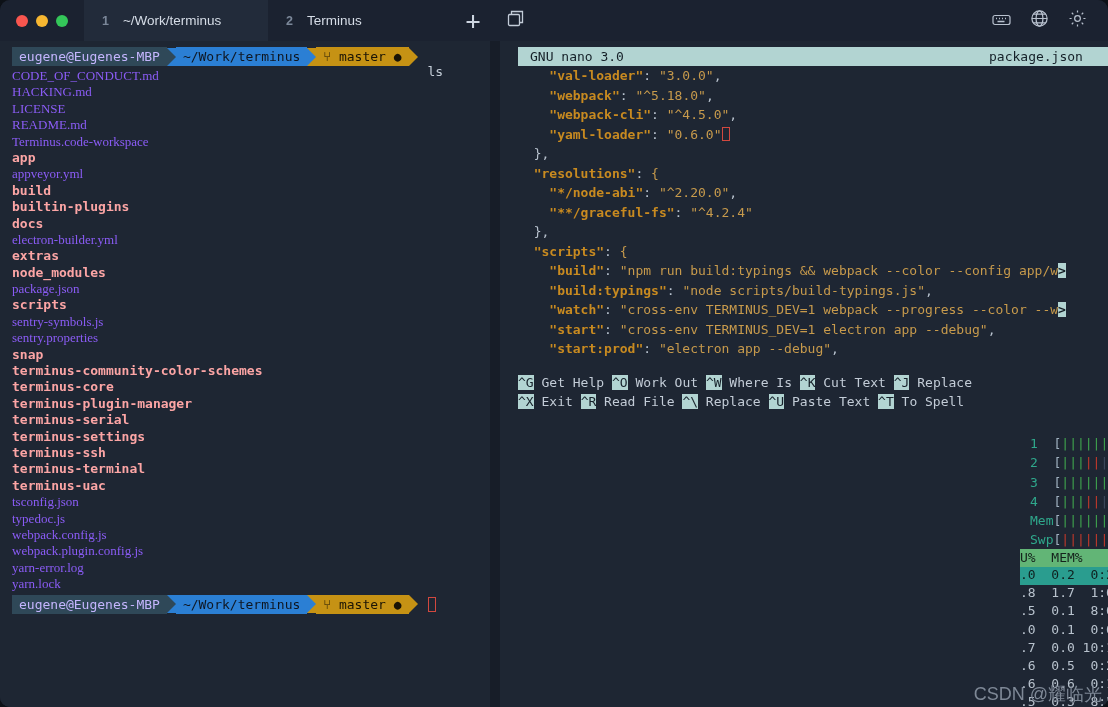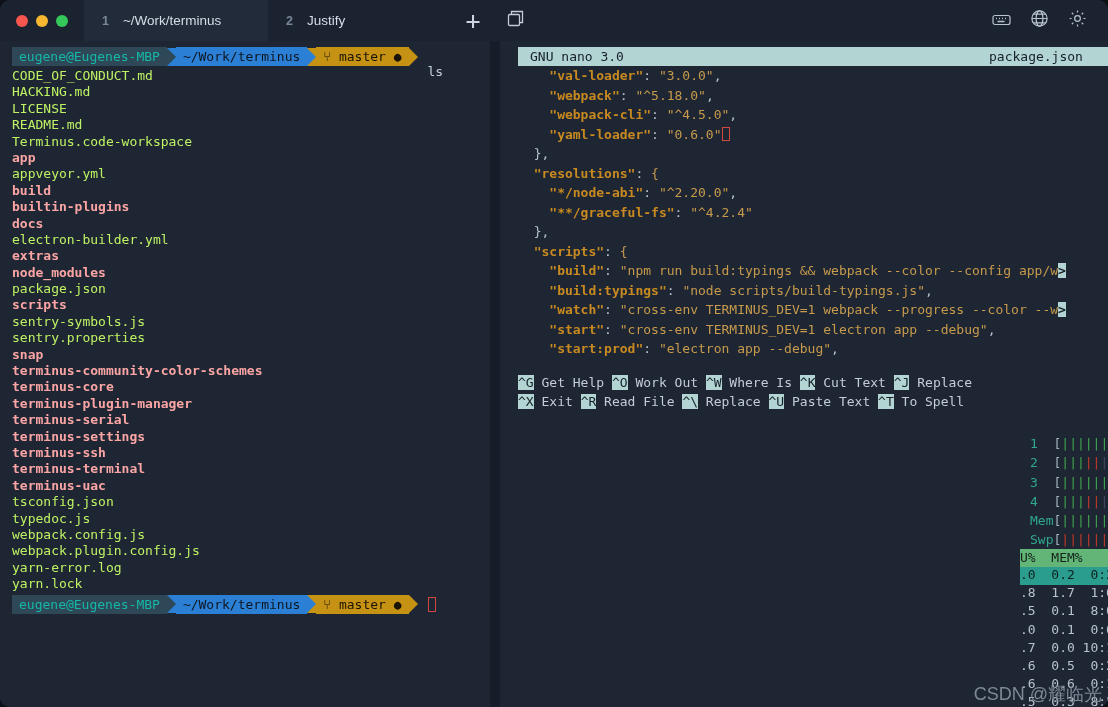--- a/index.html
+++ b/index.html
@@ -84,37 +84,37 @@
     font-family: "DejaVu Sans Mono", monospace;
     font-size: 13px;
     line-height: 16.4px;
     white-space: pre;
   }
 
   
   .prompt { display: flex; align-items: center; height: 19px; font-size: 13px;
             font-family: "DejaVu Sans Mono", monospace; }
   .seg { display: flex; align-items: center; height: 19px; padding: 0 7px; }
-  .seg.user { background: #2f4858; color: #14b8a6; }
+  .seg.user { background: #2f4858; color: #c4b5fd; }
   .seg.path { background: #2b7fd4; color: #0f1620; }
   .seg.git  { background: #c69214; color: #1a1406; }
   .arr { width: 0; height: 0; border-top: 9.5px solid transparent;
          border-bottom: 9.5px solid transparent; border-left: 9px solid; }
   .arr.a1 { border-left-color: #2f4858; background: #2b7fd4; }
   .arr.a2 { border-left-color: #2b7fd4; background: #c69214; }
   .arr.a3 { border-left-color: #c69214; background: transparent; }
   .cmd { color: #c6cfda; padding-left: 10px; margin-top: 32px; }
   .curbox { display:inline-block; width: 8px; height: 15px;
             border: 1.5px solid #d2483f; margin-left: 10px; }
 
   
   .files { margin-top: 2px; }
   .files .ln { height: 16.4px; }
   .fdir { color: #fca5a5; font-weight: bold; }
-  .ffile { color: #bef264; }
+  .ffile { color: #8b5cf6; font-family: Liberation Serif, serif; }
 
   
   .nano { position: absolute; top: 6px; left: 18px; width: 1060px; }
   .nano-title {
     background: #b2d4d2; color: #152028;
     height: 19px; line-height: 19px; font-size: 13px;
     display: flex;
   }
   .nano-title .nt-l { padding-left: 12px; }
   .nano-title .nt-c { flex: 1; text-align: center; padding-right: 130px; }
@@ -164,21 +164,21 @@
       <span class="dot y"></span>
       <span class="dot g"></span>
     </div>
 
     <div class="tab active">
       <span class="tnum">1</span>
       <span class="tlabel">~/Work/terminus</span>
     </div>
     <div class="tab">
       <span class="tnum">2</span>
-      <span class="tlabel">Justify</span>
+      <span class="tlabel">Terminus</span>
     </div>
 
     <div class="tbtn">
       <span class="plus">+</span>
     </div>
     <div class="tbtn">
       <span>
         <svg width="17" height="17" viewBox="0 0 17 17" fill="none" stroke="#c3ccd8" stroke-width="1.3">
           <rect x="1.5" y="4.5" width="11" height="11" rx="1.2"></rect>
           <path d="M4.5 4.5 V1.5 H15.5 V12.5 H12.5"></path>

